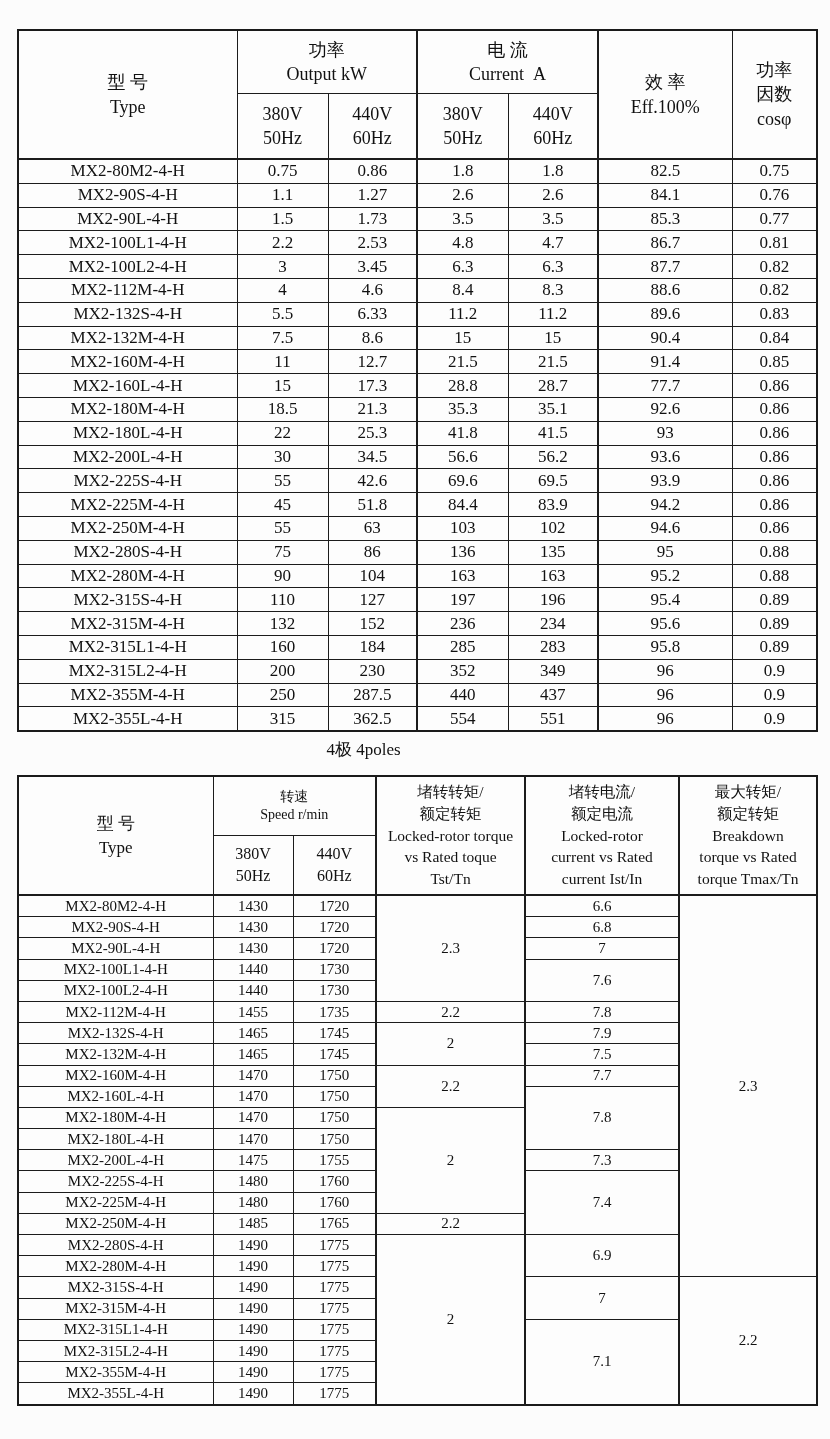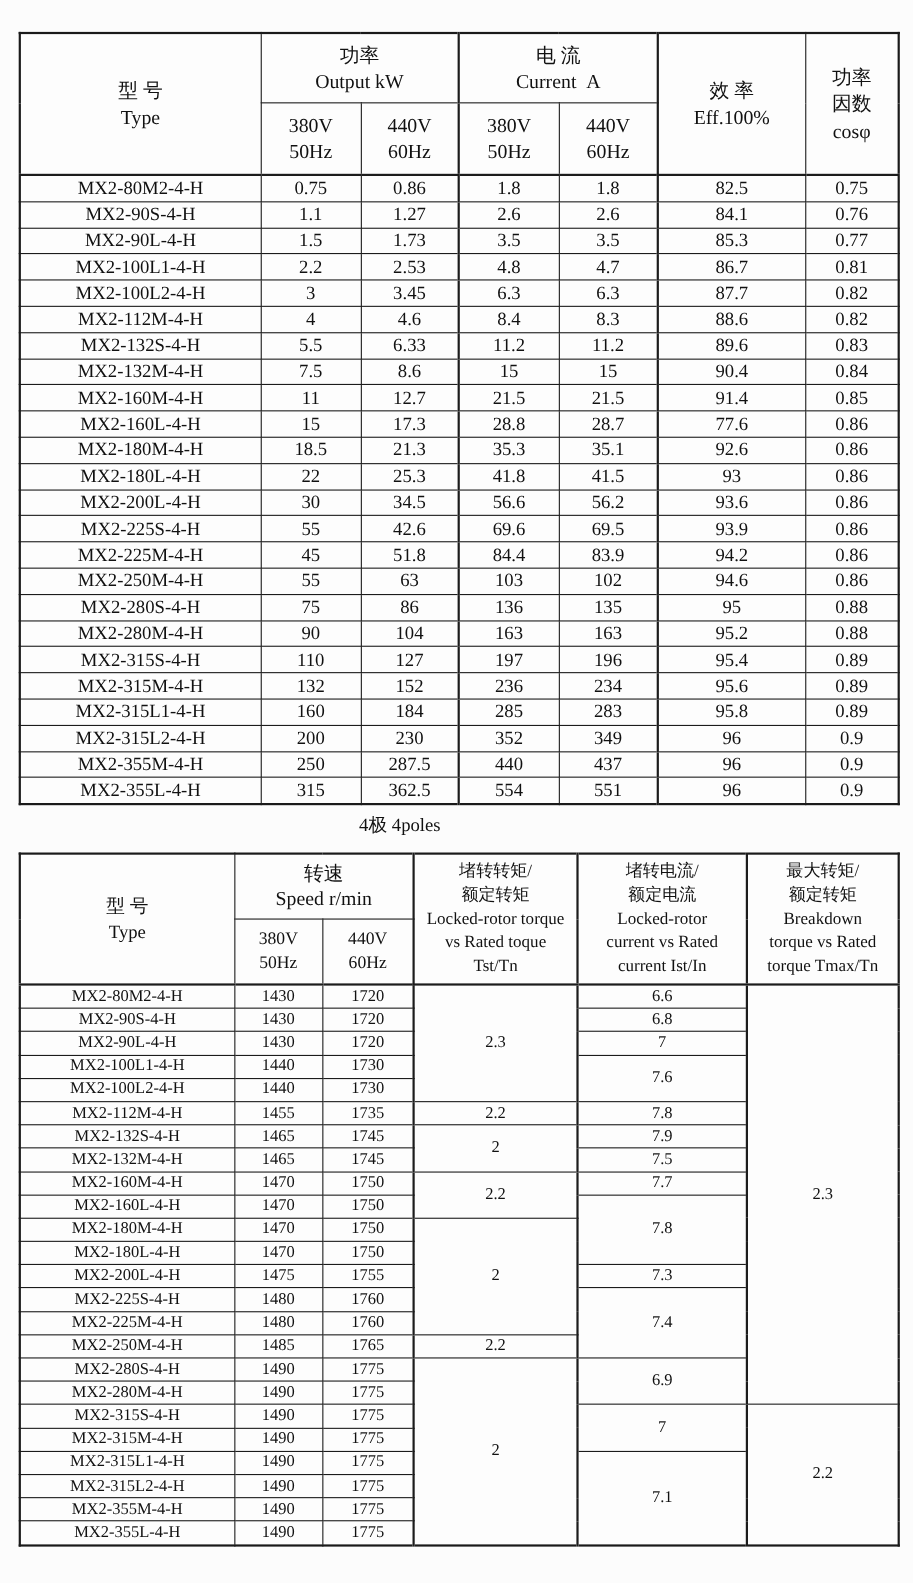--- a/index.html
+++ b/index.html
@@ -37,21 +37,21 @@
   #t1 tr.h2 th, #t1 thead th[rowspan]{border-bottom-width:2px;}
   #t1 tbody td{height:22.8px;font-size:17px;}
   
   #cap{
     position:absolute;top:738px;left:17px;width:799px;
     box-sizing:border-box;text-align:center;padding-right:106px;
     font-size:17px;color:#111;
   }
   
   #t2{top:775px;}
-  #t2 tr.h1 th{height:58px;font-size:18px;line-height:1.3;font-weight:normal;}
+  #t2 tr.h1 th{height:58px;font-size:14px;line-height:1.3;font-weight:normal;}
   #t2 tr.h2 th{height:58px;font-size:16px;line-height:1.35;font-weight:normal;}
   #t2 thead th[rowspan="2"]{font-size:15.5px;line-height:1.4;}
   #t2 tr.h2 th, #t2 thead th[rowspan]{border-bottom-width:2px;margin-left:17px;}
   #t2 tbody td{height:20.2px;font-size:15px;}
 </style>
 </head>
 <body>
 
 <table id="t1">
   <colgroup>
@@ -169,21 +169,21 @@
         <td>21.5</td>
         <td class="gb">91.4</td>
         <td>0.85</td>
       </tr>
       <tr>
         <td>MX2-160L-4-H</td>
         <td>15</td>
         <td>17.3</td>
         <td class="gb">28.8</td>
         <td>28.7</td>
-        <td class="gb">77.6</td>
+        <td class="gb">77.7</td>
         <td>0.86</td>
       </tr>
       <tr>
         <td>MX2-180M-4-H</td>
         <td>18.5</td>
         <td>21.3</td>
         <td class="gb">35.3</td>
         <td>35.1</td>
         <td class="gb">92.6</td>
         <td>0.86</td>

